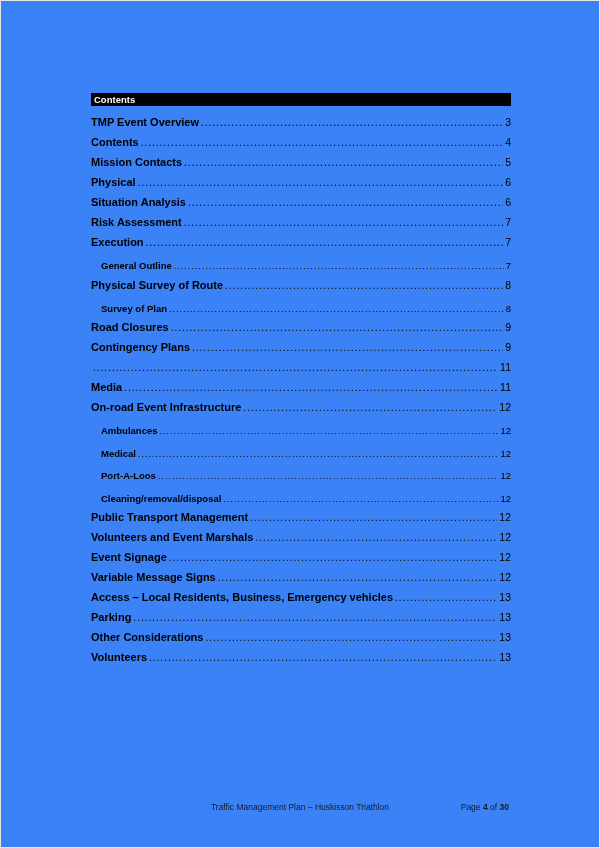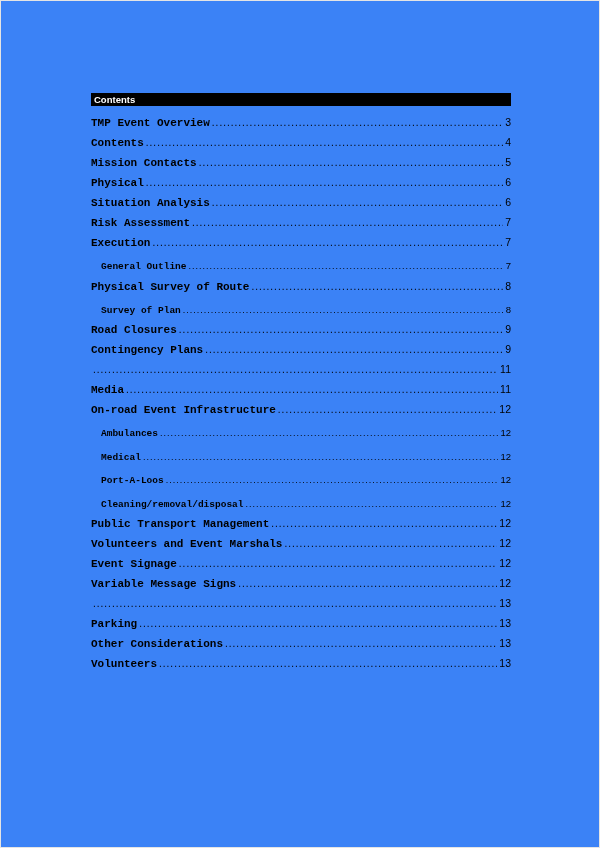--- a/index.html
+++ b/index.html
@@ -50,21 +50,20 @@
   }
   .toc-row.level-2 {
     margin-top: 12px;
     font-size: 9.5px;
     font-weight: bold;
     line-height: 10.5px;
     padding-left: 10px;
   }
   .toc-label {
     white-space: nowrap;
-    font-family: Liberation Mono, monospace;
   }
   .toc-dots {
     flex: 1;
     overflow: hidden;
     white-space: nowrap;
     font-weight: normal;
     font-size: 10px;
     letter-spacing: 1px;
     margin: 0 2px;
   }
@@ -217,34 +216,39 @@
         <span class="toc-label">Event Signage</span>
         <span class="toc-dots">............................................................................................................................................................................................................................................................................................................</span>
         <span class="toc-page">12</span>
       </div>
       <div class="toc-row level-1">
         <span class="toc-label">Variable Message Signs</span>
         <span class="toc-dots">............................................................................................................................................................................................................................................................................................................</span>
         <span class="toc-page">12</span>
       </div>
       <div class="toc-row level-1">
+        <span class="toc-label">Access – Local Residents, Business, Emergency vehicles</span>
         <span class="toc-dots">............................................................................................................................................................................................................................................................................................................</span>
         <span class="toc-page">13</span>
       </div>
       <div class="toc-row level-1">
         <span class="toc-label">Parking</span>
         <span class="toc-dots">............................................................................................................................................................................................................................................................................................................</span>
         <span class="toc-page">13</span>
       </div>
       <div class="toc-row level-1">
         <span class="toc-label">Other Considerations</span>
         <span class="toc-dots">............................................................................................................................................................................................................................................................................................................</span>
         <span class="toc-page">13</span>
       </div>
       <div class="toc-row level-1">
         <span class="toc-label">Volunteers</span>
         <span class="toc-dots">............................................................................................................................................................................................................................................................................................................</span>
         <span class="toc-page">13</span>
       </div>
     </div>
 
+  <div class="footer">
+    <span class="footer-title">Traffic Management Plan – Huskisson Triathlon</span>
+    <span class="footer-page"><span>Page</span> <b>4</b> <span>of</span> <b>30</b></span>
+  </div>
 
 </div>
 
 </body></html>

